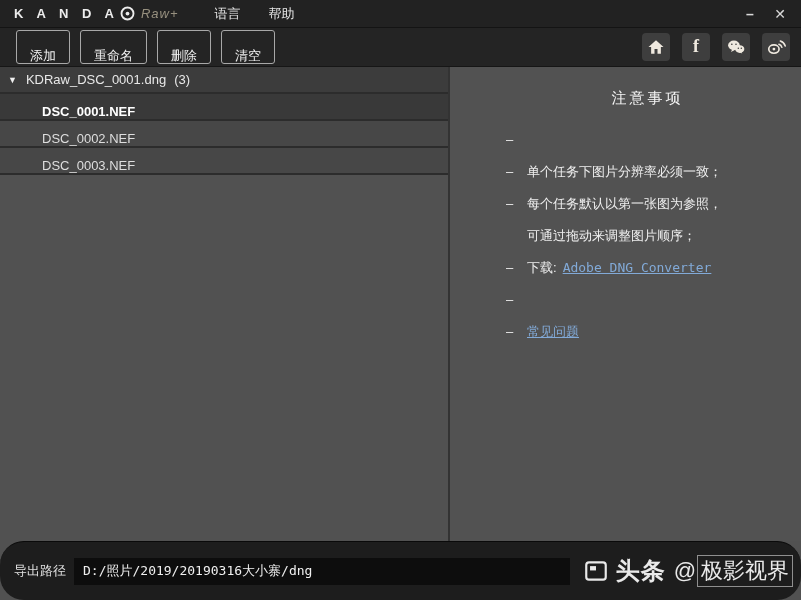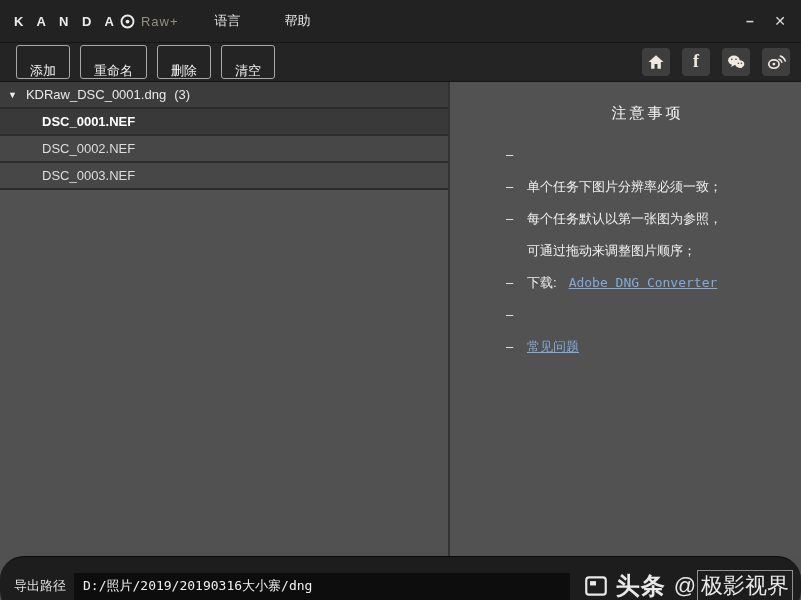--- a/index.html
+++ b/index.html
@@ -6,30 +6,30 @@
   html,body { width: 801px; height: 600px; overflow: hidden; }
   body {
     font-family: "Liberation Sans", "DejaVu Sans", sans-serif;
     background: #515151;
     color: #e8e8e8;
     position: relative;
   }
 
   
   .titlebar {
-    height: 43px; background: #222222;
+    height: 28px; background: #222222;
     display: flex; align-items: center;
     border-bottom: 1px solid #141414;
     padding-left: 14px;
   }
   .logo { display: flex; align-items: center; }
   .logo-text { font-size: 13px; letter-spacing: 5px; color: #ececec; font-weight: bold; }
   .logo-o { width: 15px; height: 15px; margin: 0 6px 0 1px; }
-  .logo-raw { font-size: 13px; color: #97907f; letter-spacing: 1px; }
-  .menu { display: flex; margin-left: 26px; gap: 24px; }
+  .logo-raw { font-size: 13px; color: #97907f; letter-spacing: 1px; font-style: italic; }
+  .menu { display: flex; margin-left: 26px; gap: 8px; }
   .menu-item {
     font-size: 13px; color: #e6e6e6; padding: 3px 10px; cursor: default;
   }
   .win-controls { margin-left: auto; display: flex; align-items: center; }
   .win-btn {
     width: 30px; height: 28px; display: flex; align-items: center; justify-content: center;
     color: #d9d9d9; font-size: 14px; font-weight: bold; cursor: default;
   }
   .win-btn.close { margin-right: 6px; }
 
@@ -56,21 +56,21 @@
   .left-panel { width: 450px; border-right: 2px solid #333333; background: #515151; }
   .group-header {
     height: 27px; background: #3c3c3c; border-bottom: 2px solid #2c2c2c;
     display: flex; align-items: center; padding-left: 8px; color: #e8e8e8;
     font-size: 13px; cursor: default;
   }
   .tri { font-size: 9px; color: #f0f0f0; margin-right: 9px; }
   .gh-count { margin-left: 8px; }
   .file-row {
     height: 27px; background: #474747; border-bottom: 2px solid #2c2c2c;
-    display: flex; align-items: center; padding-left: 42px;
+    display: flex; align-items: flex-end; padding-left: 42px;
     color: #dedede; font-size: 13px; cursor: default;
   }
   .file-row.selected { background: #393939; color: #ffffff; font-weight: bold; }
 
   
   .right-panel { flex: 1; background: #525252; padding-top: 22px; }
   .notes-title {
     text-align: center; font-size: 15px; color: #f5f5f5; letter-spacing: 3px;
     margin-bottom: 16px;
     padding-left: 44px;
@@ -78,21 +78,21 @@
   .note-line {
     display: flex; font-size: 13px; color: #efefef; line-height: 32px;
     padding-left: 56px;
   }
   .note-bullet { width: 21px; color: #efefef; }
   .note-cont { padding-left: 77px; align-items: flex-end; }
   a.note-link, .note-link {
     color: #82aad8; text-decoration: underline; cursor: pointer;
     font-family: "DejaVu Sans Mono", "Liberation Mono", monospace; font-size: 13px;
   }
-  .note-prefix { margin-right: 12px; }
+  .note-prefix { margin-right: 6px; }
 
   
   .footer {
     height: 59px; background: #1d1d1d; border-top: 1px solid #0a0a0a;
     display: flex; align-items: center; padding-left: 14px; border-radius: 24px;
   }
   .export-label { font-size: 13px; color: #e0e0e0; margin-right: 8px; white-space: nowrap; }
   .path-input {
     width: 496px; height: 27px; background: #0d0d0d; border: none; outline: none;
     color: #f0f0f0; font-size: 13px; padding: 0 9px;

